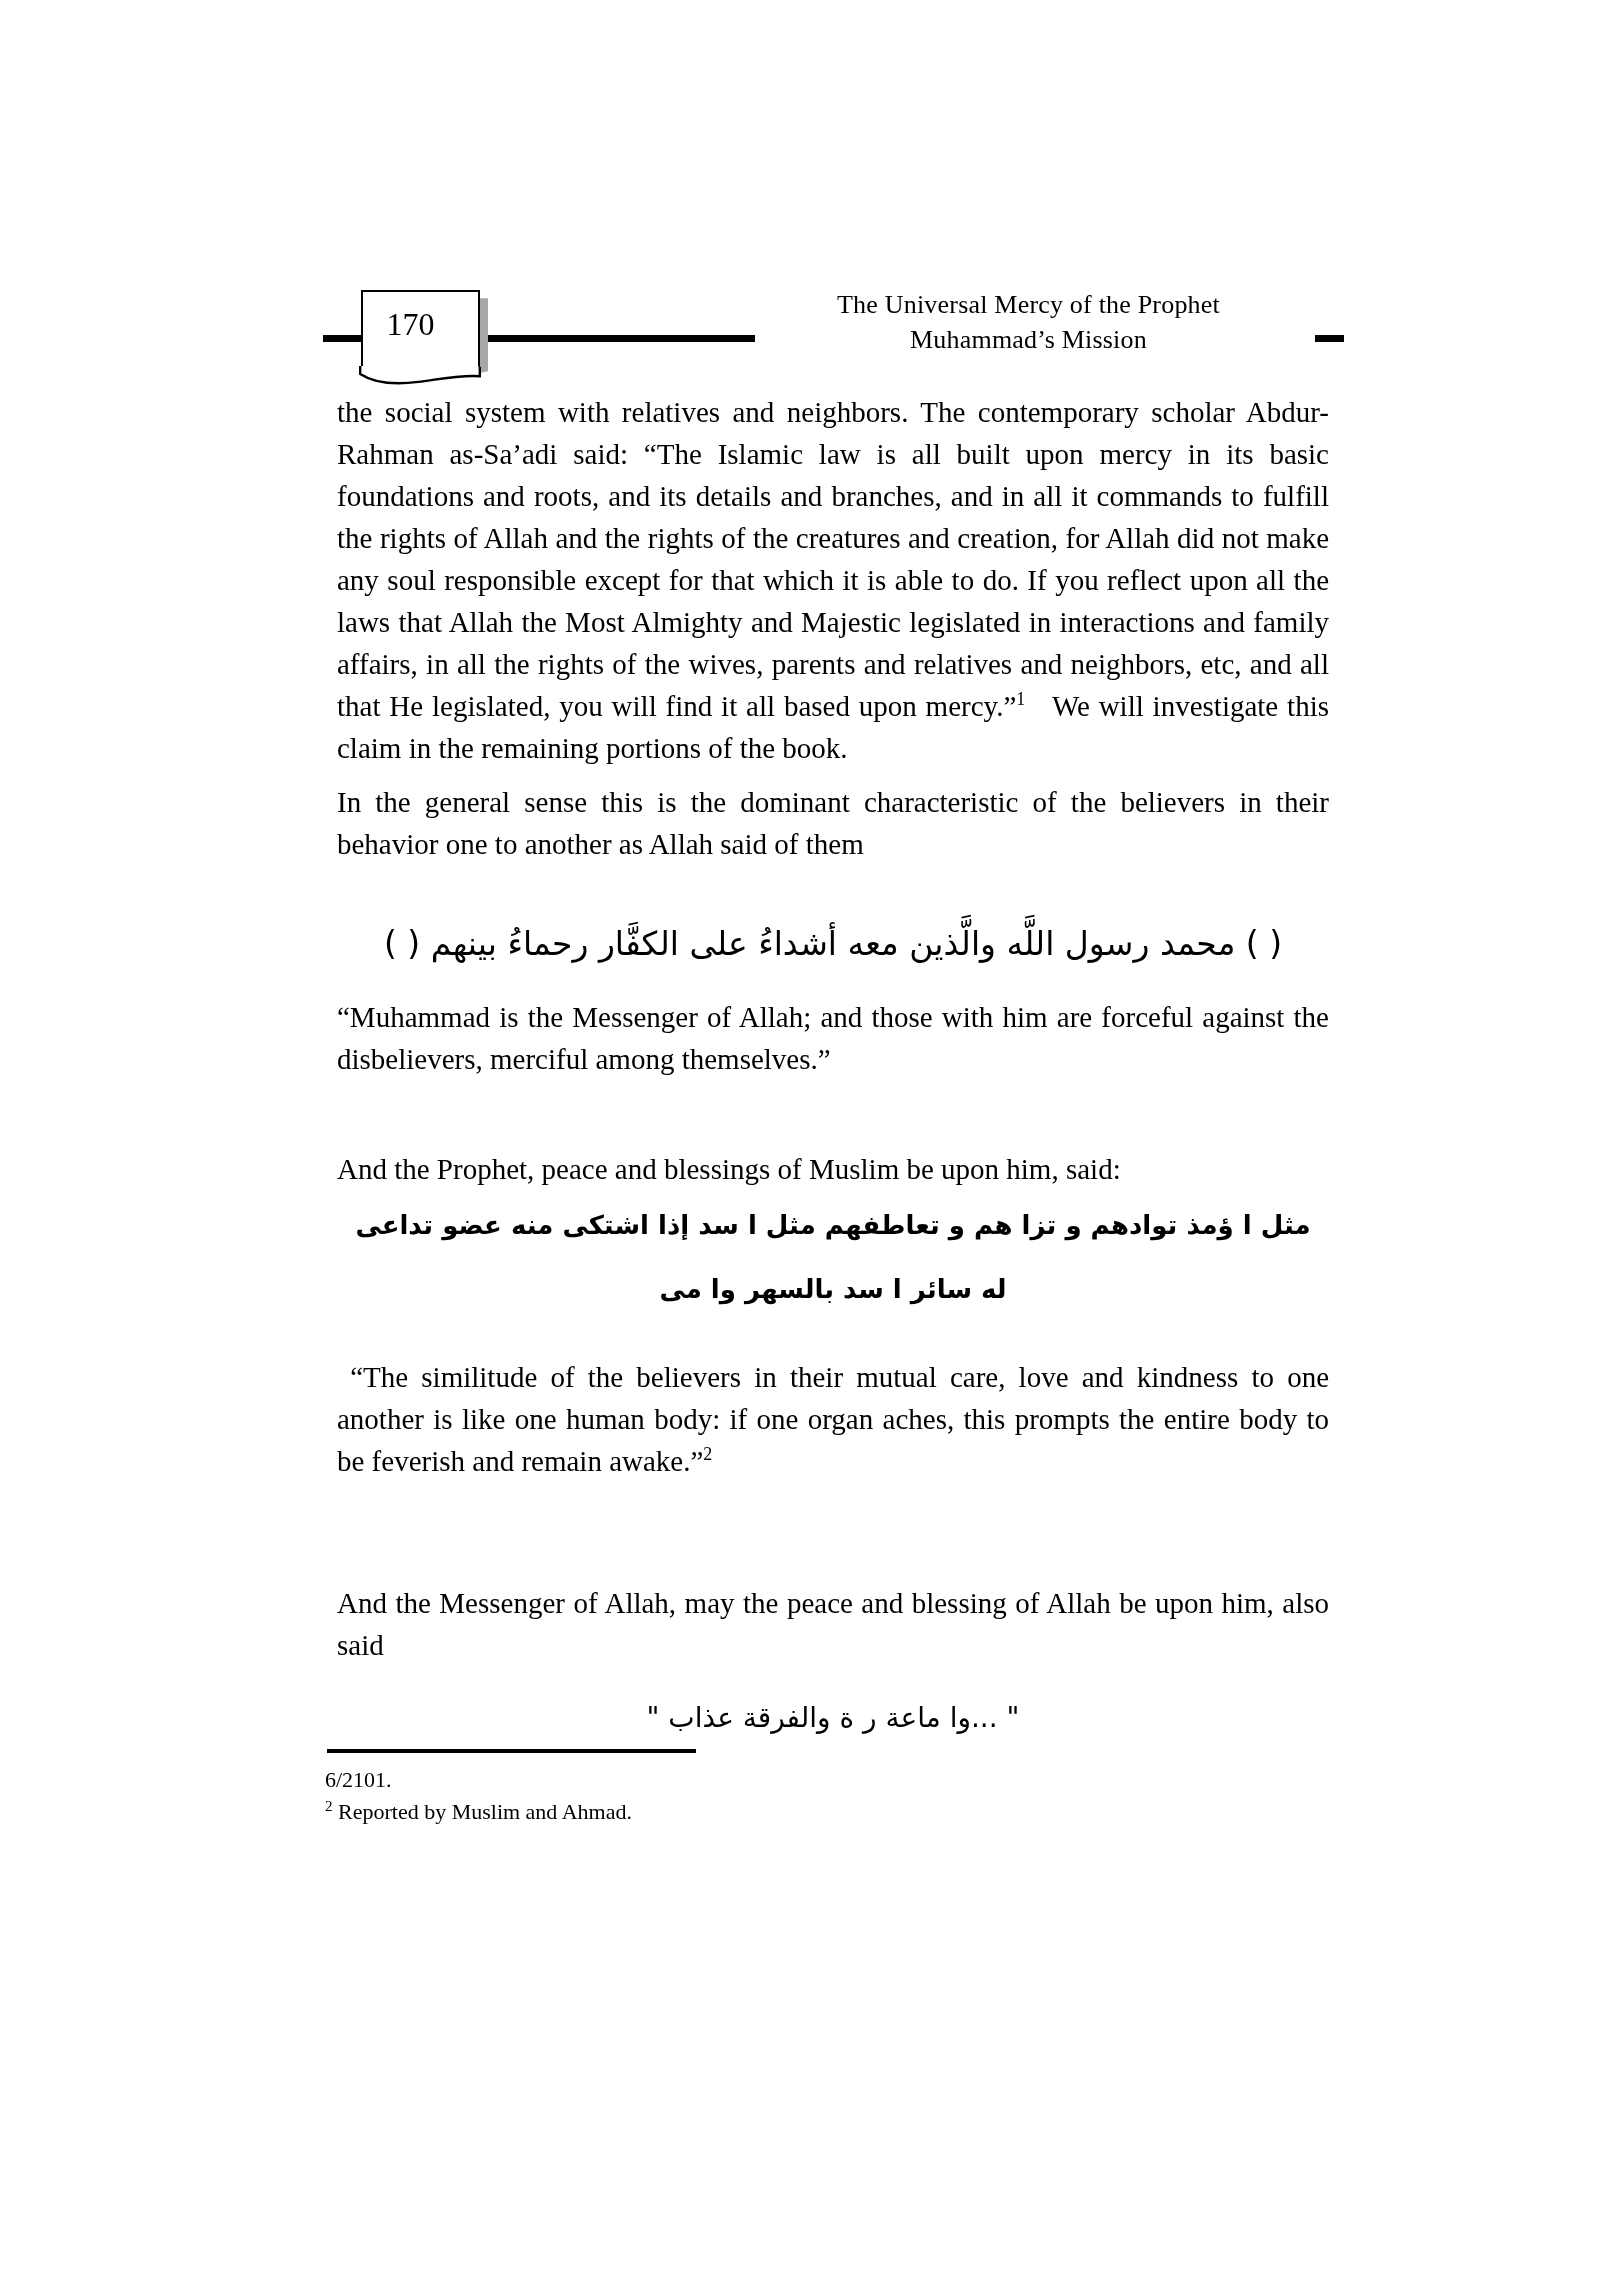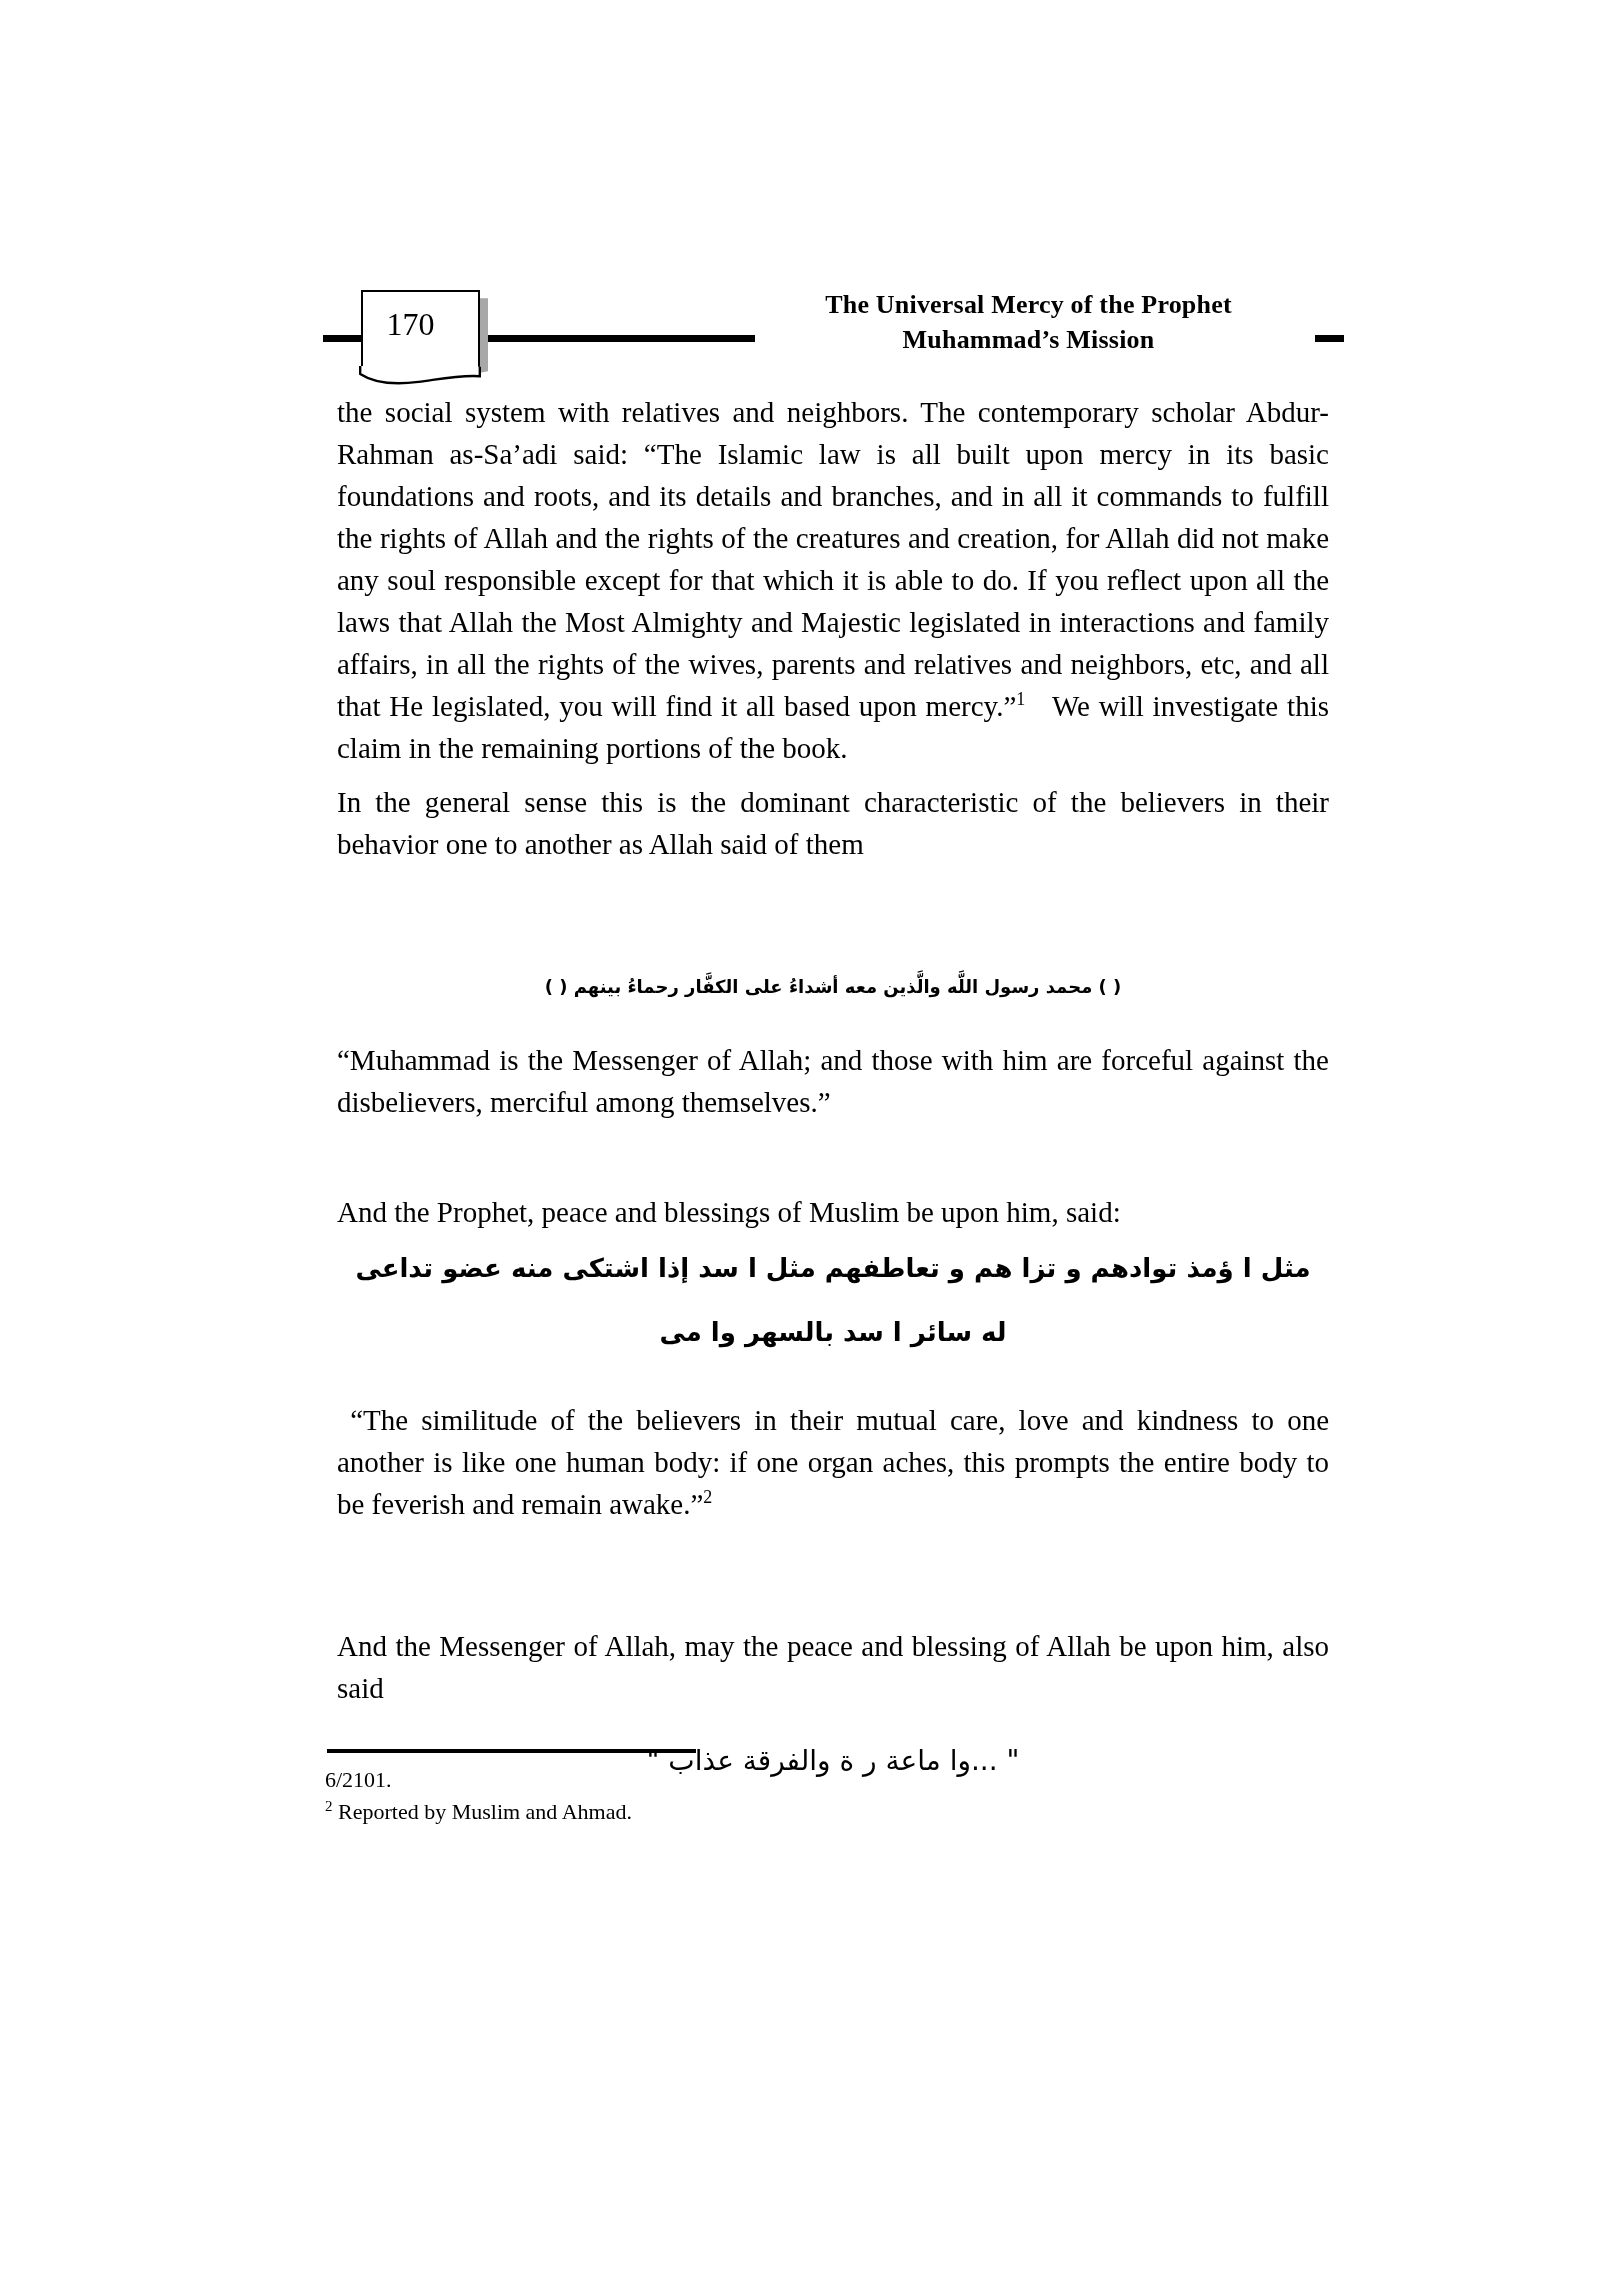--- a/index.html
+++ b/index.html
@@ -98,21 +98,21 @@
     line-height: 36px;
     font-family: "Liberation Serif", "DejaVu Serif", serif;
   }
 
   .header-title {
     position: absolute;
     left: 444px;
     top: 0px;
     width: 523px;
     text-align: center;
-    font-weight: bold;
+    font-weight: normal;
     font-size: 26px;
     line-height: 35px;
     letter-spacing: 0.2px;
   }
 
   
   .body-col {
     position: absolute;
     left: 325px;
     top: 379px;
@@ -149,23 +149,22 @@
     font-weight: bold;
     font-size: 26px;
     line-height: 46px;
     white-space: nowrap;
   }
   .arabic.thin {
     font-weight: normal;
     font-size: 28px;
   }
   .arabic-verse {
-    font-size: 18px;
-    font-weight: bold;
-    margin-top: 43px;
+    font-size: 33px;
+    font-weight: normal;
   }
 
   
   .footnotes {
     position: absolute;
     left: 325px;
     top: 1749px;
     width: 1016px;
   }
   .fn-rule {

